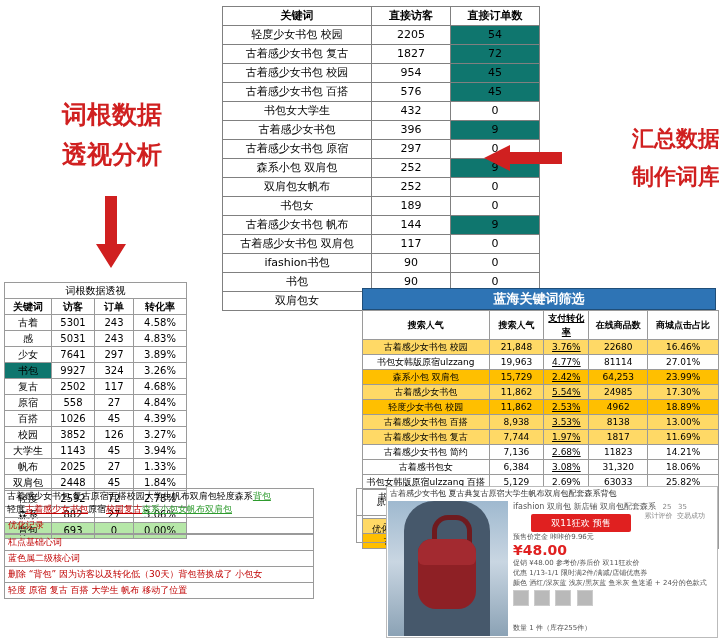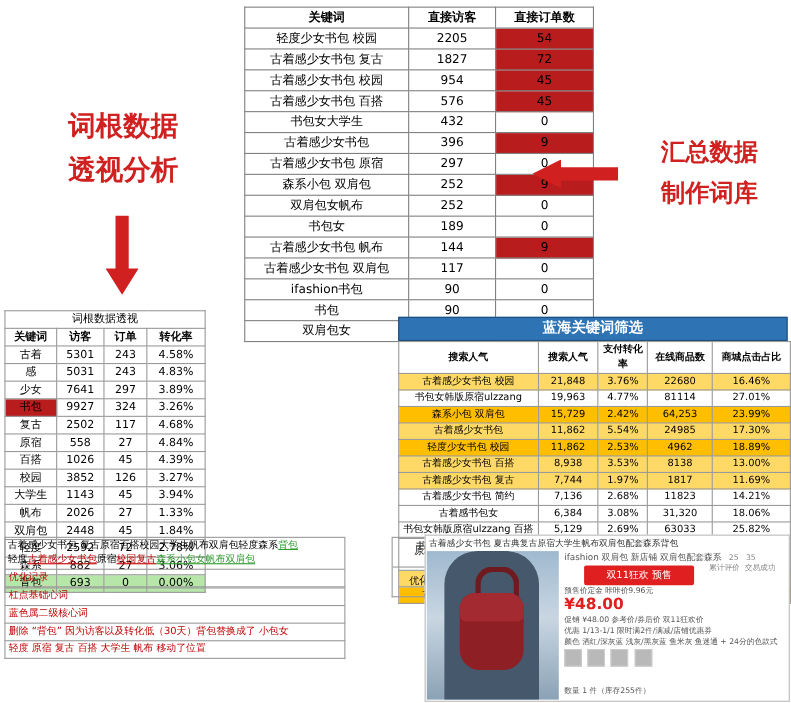--- a/index.html
+++ b/index.html
@@ -13,29 +13,29 @@
   td,th{padding:0;font-weight:normal;}
 
   
   #top-table{left:222px;top:6px;}
   #top-table table{font-size:11px;}
   #top-table td{border:1px solid #808080;height:18px;line-height:18px;text-align:center;}
   #top-table td.kw{width:148px;}
   #top-table td.v1{width:78px;}
   #top-table td.v2{width:88px;}
   #top-table thead td{font-weight:bold;background:#ffffff;}
-  .hl{background:#b91c1c;}
+  .hl{background:#0f766e;}
 
   
   #left-title{left:22px;top:95px;width:180px;text-align:center;
     font-size:25px;font-weight:bold;color:#d02020;line-height:40px;
     font-family:"DejaVu Sans","Liberation Sans",sans-serif;}
   #down-arrow{left:96px;top:196px;width:30px;height:72px;}
   
-  #right-title{left:570px;top:120px;width:150px;text-align:center;
+  #right-title{left:570px;top:120px;width:150px;text-align:right;
     font-size:22px;font-weight:bold;color:#d02020;line-height:38px;}
   #left-arrow{left:484px;top:145px;width:78px;height:26px;}
 
   
   #pivot{left:4px;top:282px;}
   #pivot table{font-size:10px;}
   #pivot td{border:1px solid #9a9a9a;height:15px;line-height:15px;text-align:center;}
   #pivot td.c0{width:46px;}
   #pivot td.c1{width:42px;}
   #pivot td.c2{width:38px;}
@@ -45,21 +45,21 @@
   #pivot .green{background:#b6e7a8;}
 
   
   #blue{left:362px;top:288px;}
   #blue .cap{width:352px;height:20px;line-height:20px;text-align:center;
     background:#2e74b5;color:#fff;font-weight:bold;font-size:13px;border:1px solid #1f4e79;}
   #blue table{font-size:9px;}
   #blue td{border:1px solid #9a9a9a;height:14px;line-height:14px;text-align:center;}
   #blue td.k{width:126px;text-align:center;}
   #blue td.a{width:54px;}
-  #blue td.b{width:44px;}
+  #blue td.b{width:44px;text-decoration:underline;}
   #blue td.c{width:58px;}
   #blue td.d{width:70px;}
   #blue .hdr{background:#ffffff;font-weight:bold;}
   #blue .y{background:#ffd966;}
   #blue .o{background:#ffbf00;}
 
   
   #bl{left:4px;top:488px;width:310px;}
   #bl .row{border:1px solid #9a9a9a;border-top:none;}
   #bl .row:first-child{border-top:1px solid #9a9a9a;}
@@ -272,21 +272,21 @@
           <td class="c3">3.27%</td>
         </tr>
         <tr>
           <td class="c0">大学生</td>
           <td class="c1">1143</td>
           <td class="c2">45</td>
           <td class="c3">3.94%</td>
         </tr>
         <tr>
           <td class="c0">帆布</td>
-          <td class="c1">2026</td>
+          <td class="c1">2025</td>
           <td class="c2">27</td>
           <td class="c3">1.33%</td>
         </tr>
         <tr>
           <td class="c0">双肩包</td>
           <td class="c1">2448</td>
           <td class="c2">45</td>
           <td class="c3">1.84%</td>
         </tr>
         <tr>

